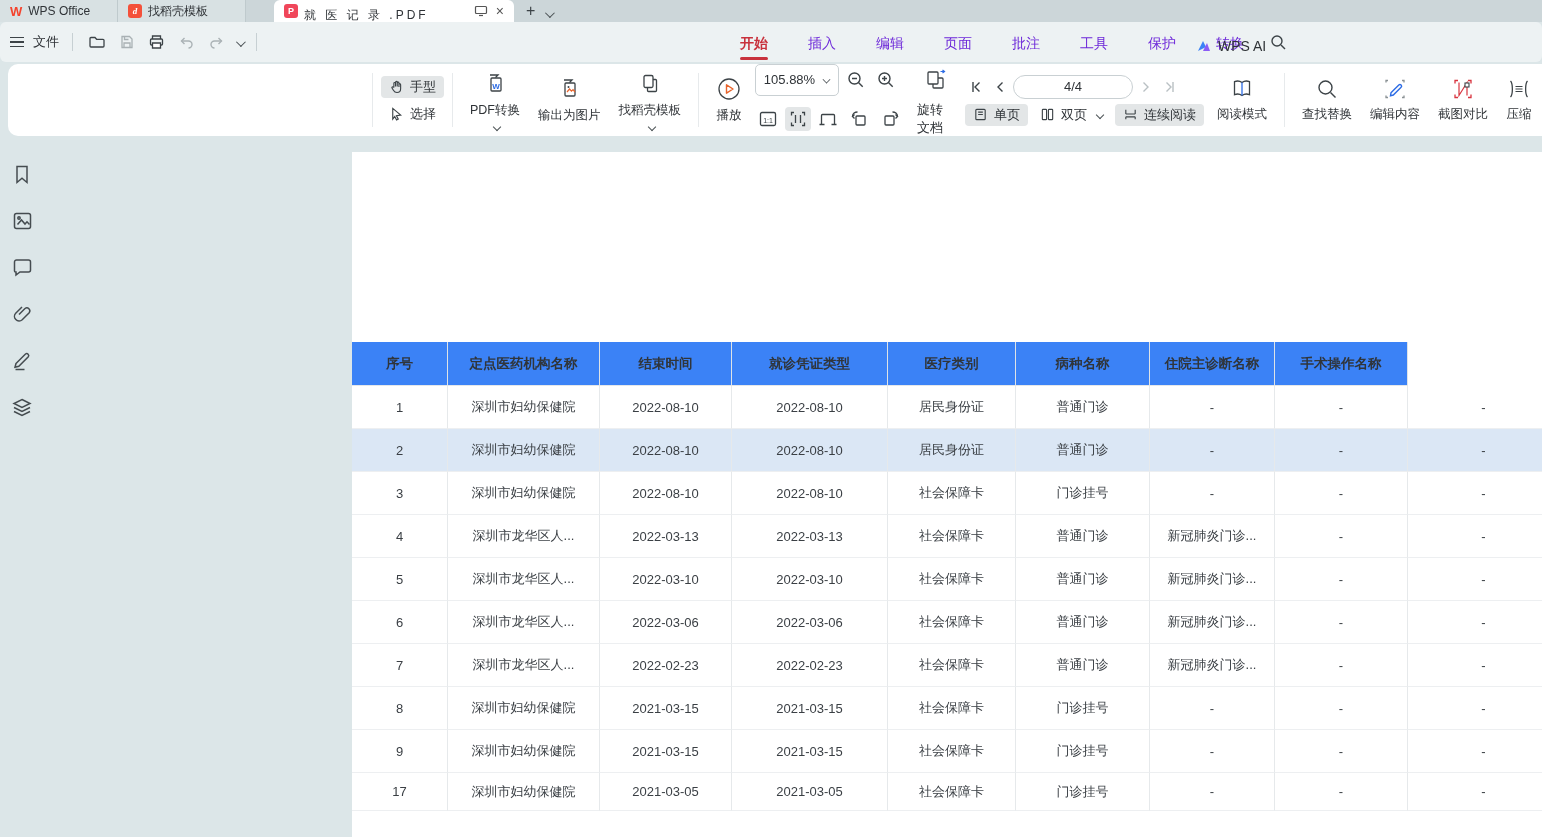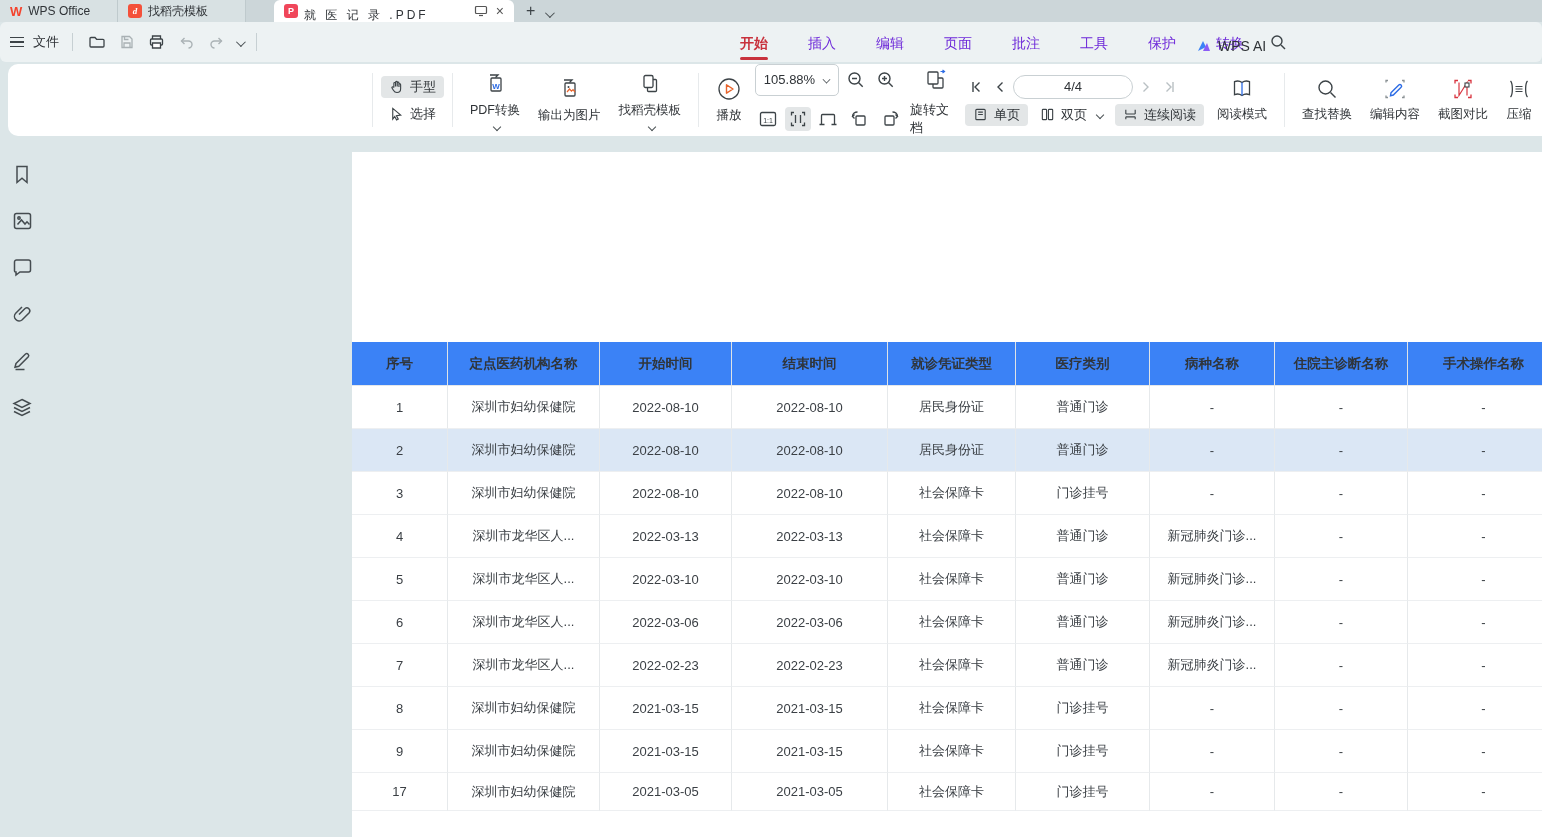--- a/index.html
+++ b/index.html
@@ -282,21 +282,21 @@
             <rect x="8" y="6" width="9" height="9" rx="1"></rect>
           </svg>
       </span>
       <span class="iconbtn ico">
         <svg width="22" height="18" viewBox="0 0 22 18" fill="none" stroke="#3c4347" stroke-width="1.3">
             <path d="M17.5 6.5c0-3-2.5-4.5-5-4.5"></path>
             <path d="M15.5 4.5l2 2-2 2"></path>
             <rect x="5" y="6" width="9" height="9" rx="1"></rect>
           </svg>
       </span>
-      <span style="font-size:13px;color:#2f3337;margin-left:1px;">旋转文档</span>
+      <span style="font-size:13px;color:#2f3337;margin-left:8px;">旋转文档</span>
     </div>
   </div>
 
   <div class="stack2" style="margin-left:14px;">
     <div class="row-line">
       <span class="iconbtn ico">
         <svg width="16" height="14" viewBox="0 0 16 14" fill="none" stroke="#3c4347" stroke-width="1.4">
             <path d="M5 2v10M11.5 2.5L7 7l4.5 4.5"></path>
           </svg>
       </span>
@@ -443,21 +443,20 @@
         <path d="M3 10.5l8 4 8-4M3 14.5l8 4 8-4"></path>
       </svg>
   </span>
 </div>
 
 <div id="page">
   <div id="doc-table">
       <div class="tr thead">
         <div class="td">序号</div>
         <div class="td">定点医药机构名称</div>
-        <div class="td">开始时间</div>
         <div class="td">结束时间</div>
         <div class="td">就诊凭证类型</div>
         <div class="td">医疗类别</div>
         <div class="td">病种名称</div>
         <div class="td">住院主诊断名称</div>
         <div class="td">手术操作名称</div>
       </div>
       <div class="tr">
         <div class="td">1</div>
         <div class="td">深圳市妇幼保健院</div>

